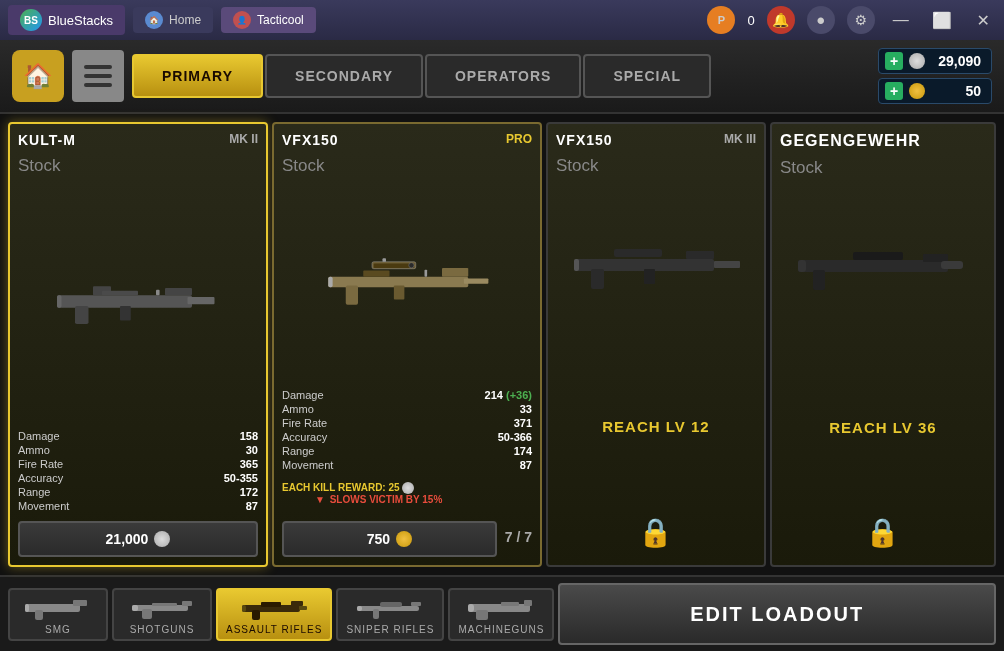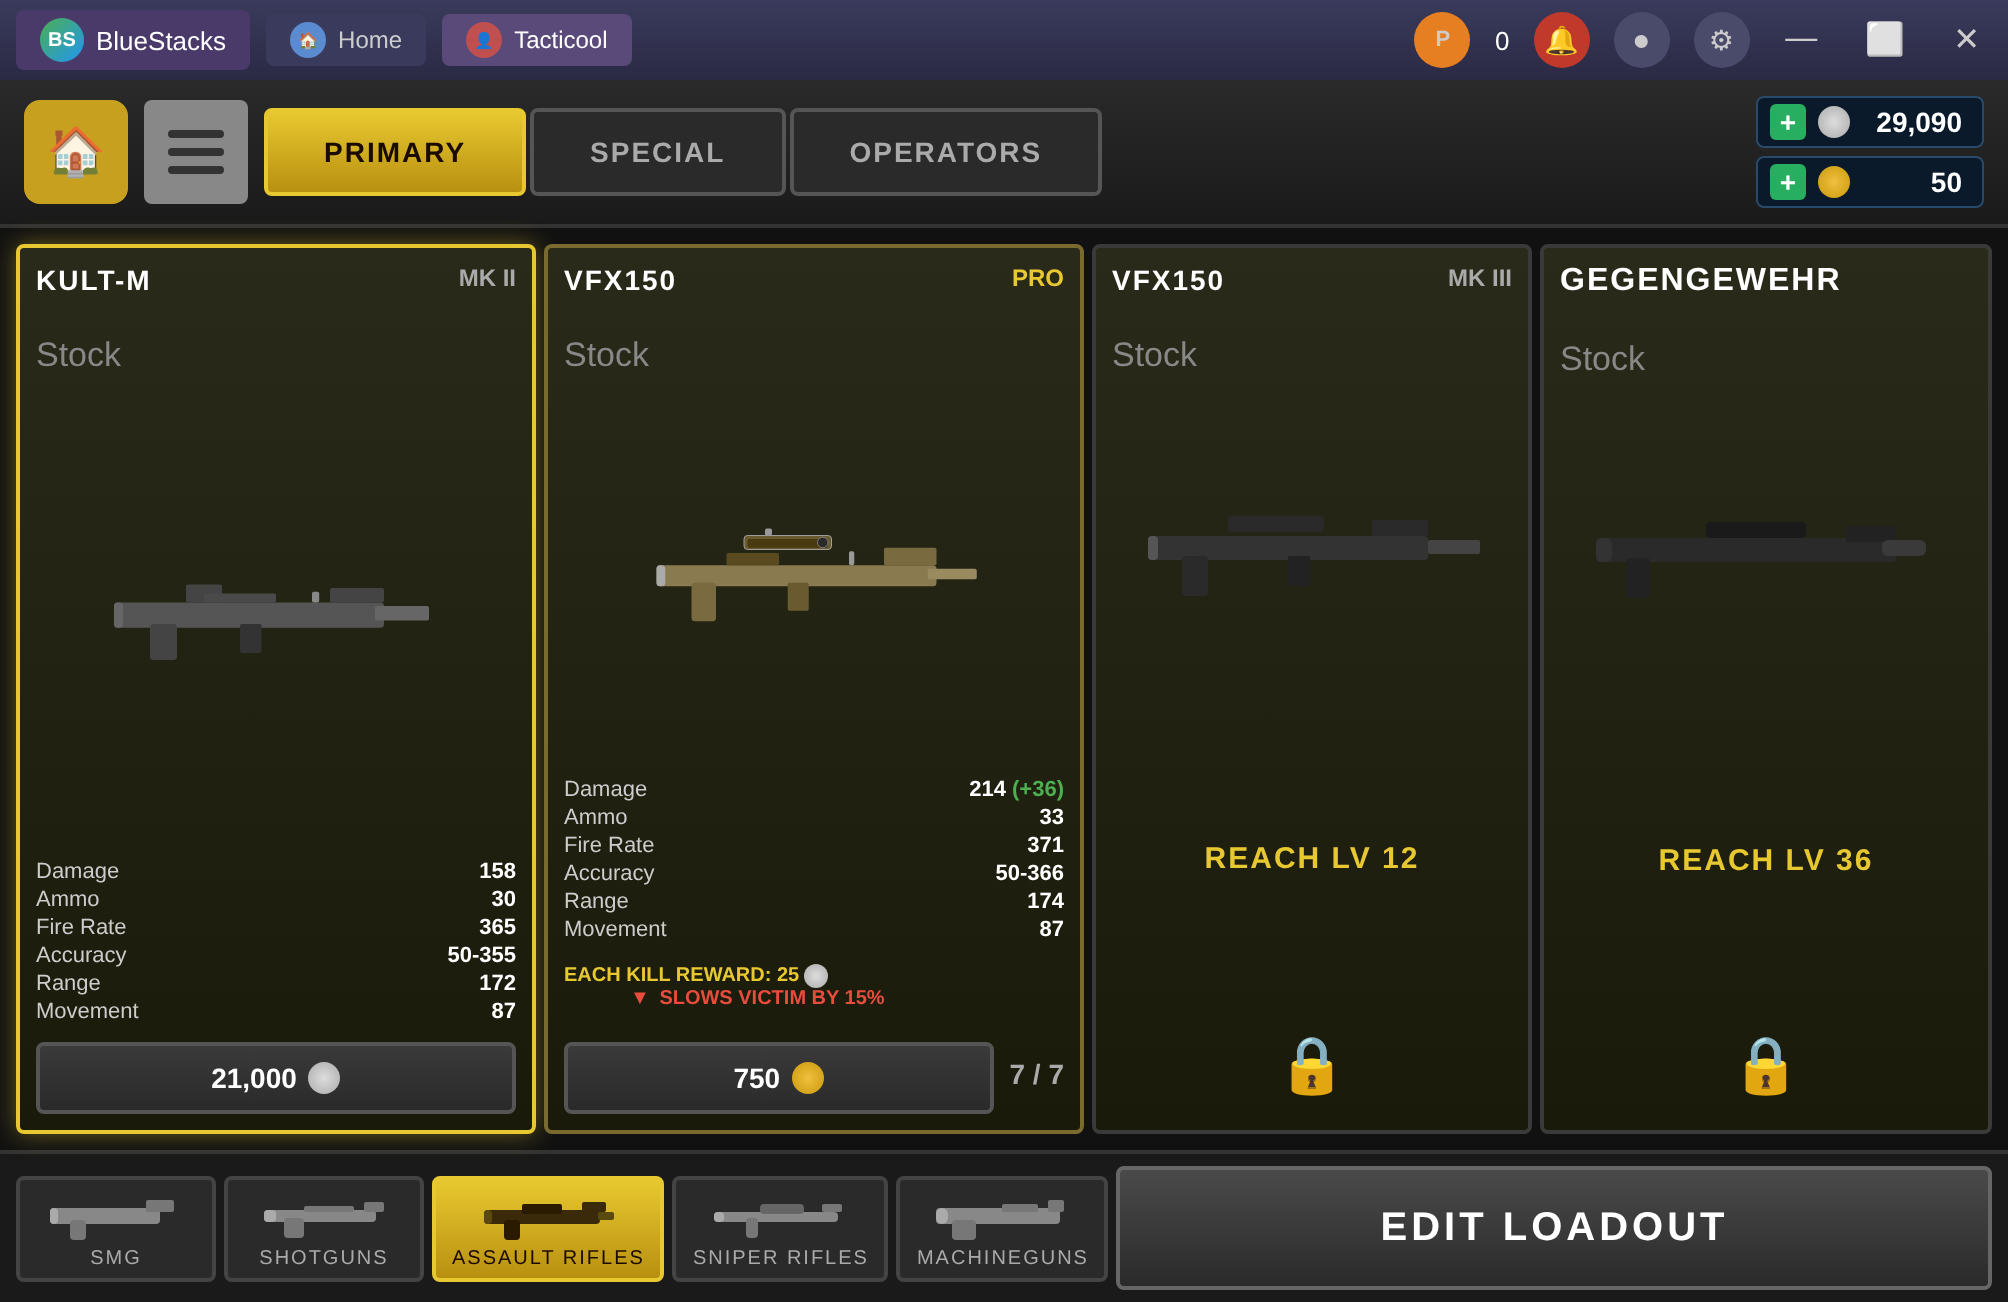--- a/index.html
+++ b/index.html
@@ -202,21 +202,21 @@
       position: relative;
     }
     .weapon-card.selected {
       border-color: #e8c830;
       box-shadow: 0 0 12px rgba(232, 200, 48, 0.4);
     }
     .weapon-card-header {
       display: flex;
       justify-content: space-between;
       align-items: flex-start;
-      margin-bottom: 20px;
+      margin-bottom: 8px;
     }
     .weapon-name {
       color: white;
       font-size: 14px;
       font-weight: bold;
       letter-spacing: 1px;
     }
     .weapon-tier {
       color: #aaa;
       font-size: 12px;
@@ -417,22 +417,23 @@
     <div class="nav-home-btn">🏠</div>
     <div class="nav-menu-btn">
       <svg width="28" height="22" viewBox="0 0 28 22">
         <rect y="0" width="28" height="4" rx="2" fill="#333"></rect>
         <rect y="9" width="28" height="4" rx="2" fill="#333"></rect>
         <rect y="18" width="28" height="4" rx="2" fill="#333"></rect>
       </svg>
     </div>
     <div class="nav-tabs">
       <div class="nav-tab active">PRIMARY</div>
+      <div class="nav-tab">SECONDARY</div>
+      <div class="nav-tab">OPERATORS</div>
       <div class="nav-tab">SPECIAL</div>
-      <div class="nav-tab">OPERATORS</div>
     </div>
     <div class="nav-currency">
       <div class="nav-currency-row">
         <div class="plus-btn">+</div>
         <div class="coin-silver"></div>
         <span class="currency-val">29,090</span>
       </div>
       <div class="nav-currency-row">
         <div class="plus-btn">+</div>
         <div class="coin-gold"></div>

